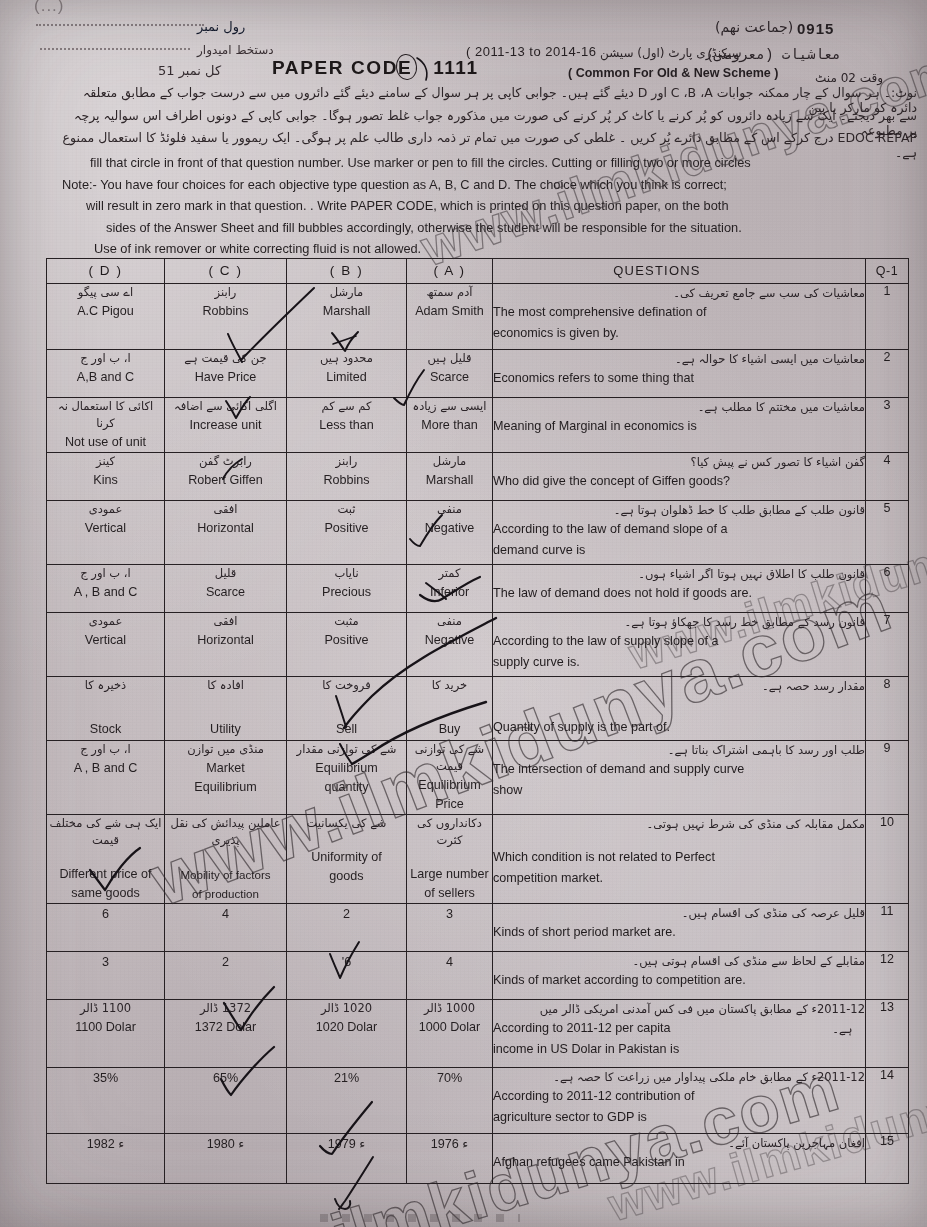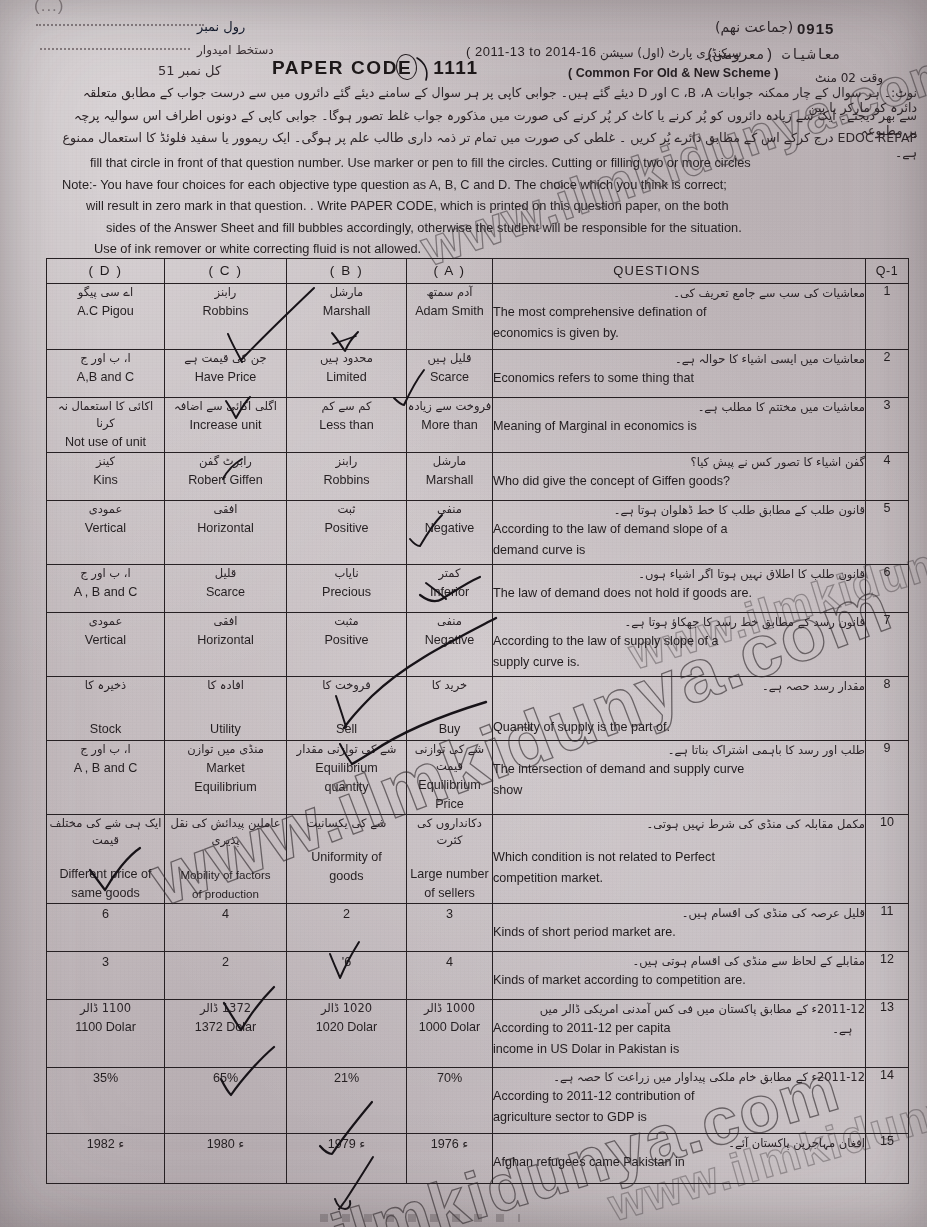--- a/index.html
+++ b/index.html
@@ -238,21 +238,21 @@
         </td>
         <td class="opt">
           <span class="u">اگلی اکائی سے اضافہ</span>
           <span class="e">Increase unit</span>
         </td>
         <td class="opt">
           <span class="u">کم سے کم</span>
           <span class="e">Less than</span>
         </td>
         <td class="opt">
-          <span class="u">فروخت سے زیادہ</span>
+          <span class="u">ایسی سے زیادہ</span>
           <span class="e">More than</span>
         </td>
         <td class="qc">
           <span class="u">معاشیات میں مختتم کا مطلب ہے۔</span>
           <span class="e">Meaning of Marginal in economics is</span>
         </td>
         <td class="num">3</td>
       </tr>
 
       <tr style="height:48px">

